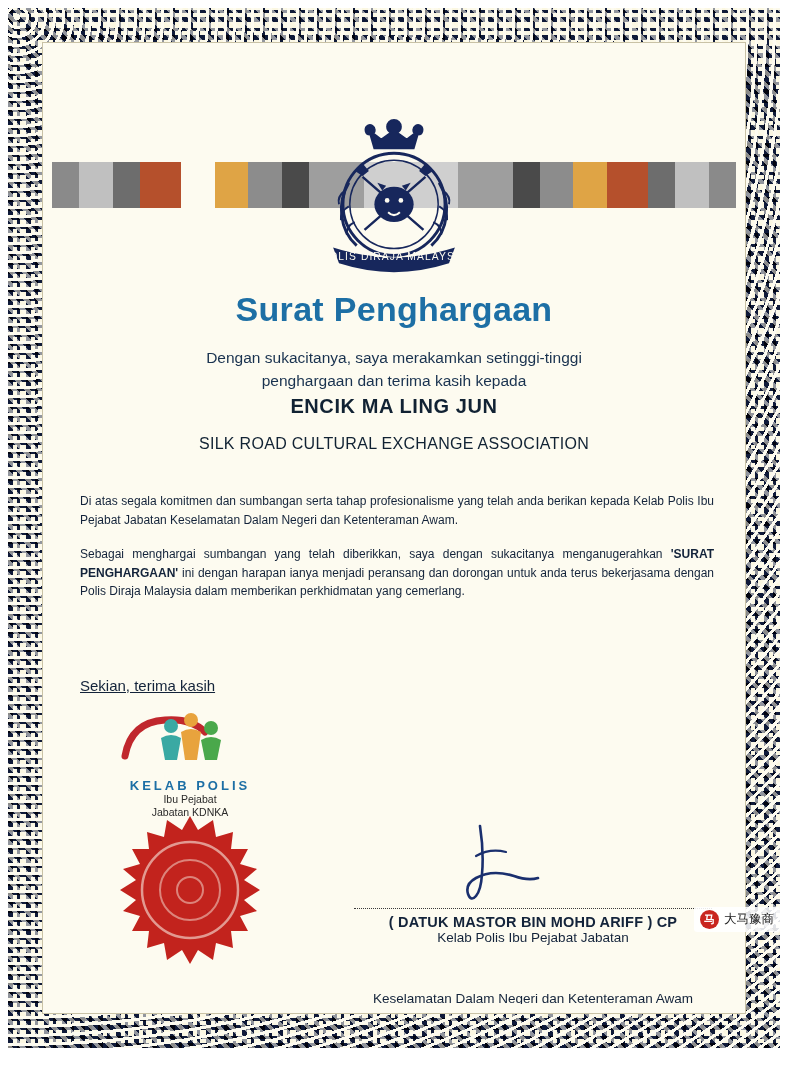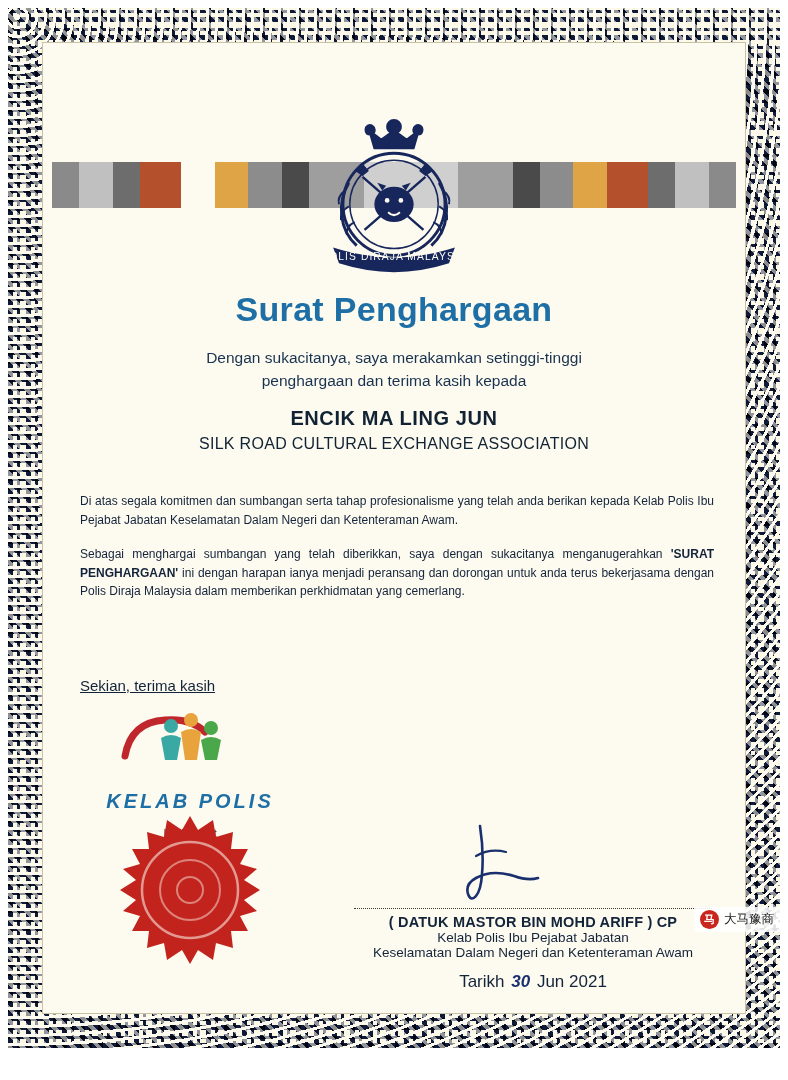--- a/index.html
+++ b/index.html
@@ -89,21 +89,21 @@
     position: absolute;
     left: 40px; right: 40px; top: 294px;
     text-align: center;
     color: #19324f;
     font-size: 15.5px;
     line-height: 1.5;
   }
   
   .recipient-name {
     position: absolute;
-    left: 0; right: 0; top: 355px;
+    left: 0; right: 0; top: 343px;
     text-align: center;
     font-size: 20px;
     font-weight: 700;
     color: #123;
     letter-spacing: .6px;
   }
   .recipient-org {
     position: absolute;
     left: 0; right: 0; top: 383px;
     text-align: center;
@@ -132,27 +132,26 @@
   }
   
   .club-logo {
     position: absolute;
     left: 52px; top: 658px;
     width: 172px;
     text-align: center;
   }
   .club-logo .mark { height: 62px; }
   .club-logo .name {
-    margin-top: 14px;
-    font-size: 20px; font-weight: 700; letter-spacing: 3px;
+    margin-top: 2px;
+    font-size: 13px; font-weight: 700; letter-spacing: 3px;
     color: #1d6fa5;
-    font-style: italic;
   }
   .club-logo .sub {
-    font-size: 10.5px; color: #2a2a2a; line-height: 1.25; margin-top: 14px;
+    font-size: 10.5px; color: #2a2a2a; line-height: 1.25; margin-top: 0;
   }
   
   .seal {
     position: absolute;
     left: 58px; top: 762px;
     width: 160px; height: 160px;
   }
   
   .sign-block {
     position: absolute;
@@ -162,21 +161,21 @@
     color: #13233a;
   }
   .sig-scribble { height: 86px; position: relative; }
   .sig-rule {
     border-top: 1px dotted #3a3a3a;
     margin: 0 6px 5px 6px;
   }
   .sig-name { font-size: 14.5px; font-weight: 700; letter-spacing: .2px; }
   .sig-role { font-size: 13.5px; margin-top: 3px; }
   .sig-org1 { font-size: 13.5px; }
-  .sig-org2 { font-size: 13.5px; }
+  .sig-org2 { font-size: 13.5px; margin-top: 46px; }
   .sig-date { font-size: 17px; margin-top: 12px; }
   .sig-date .hand {
     color: #1a2f6e; font-weight: 700; font-style: italic;
     padding: 0 2px;
   }
   
   .watermark {
     position: absolute;
     right: 8px; bottom: 8px;
     display: flex; align-items: center; gap: 5px;

